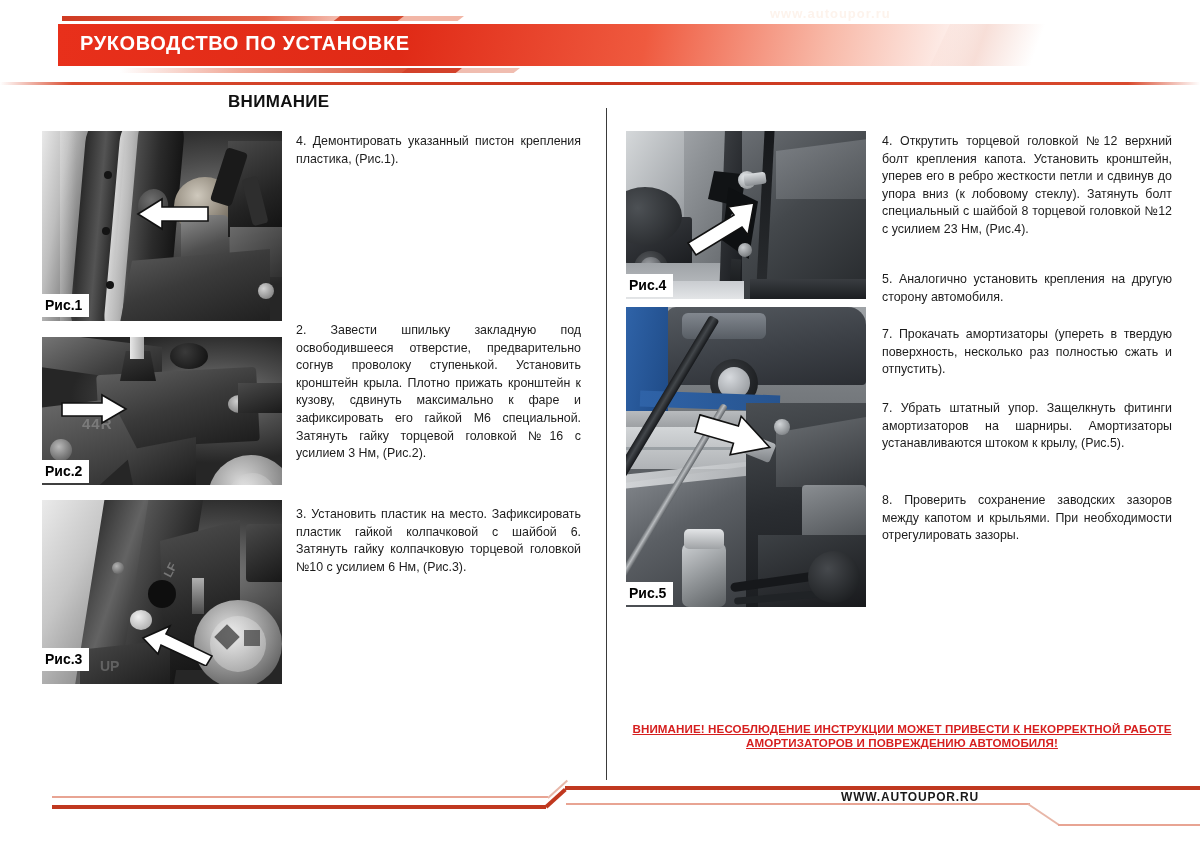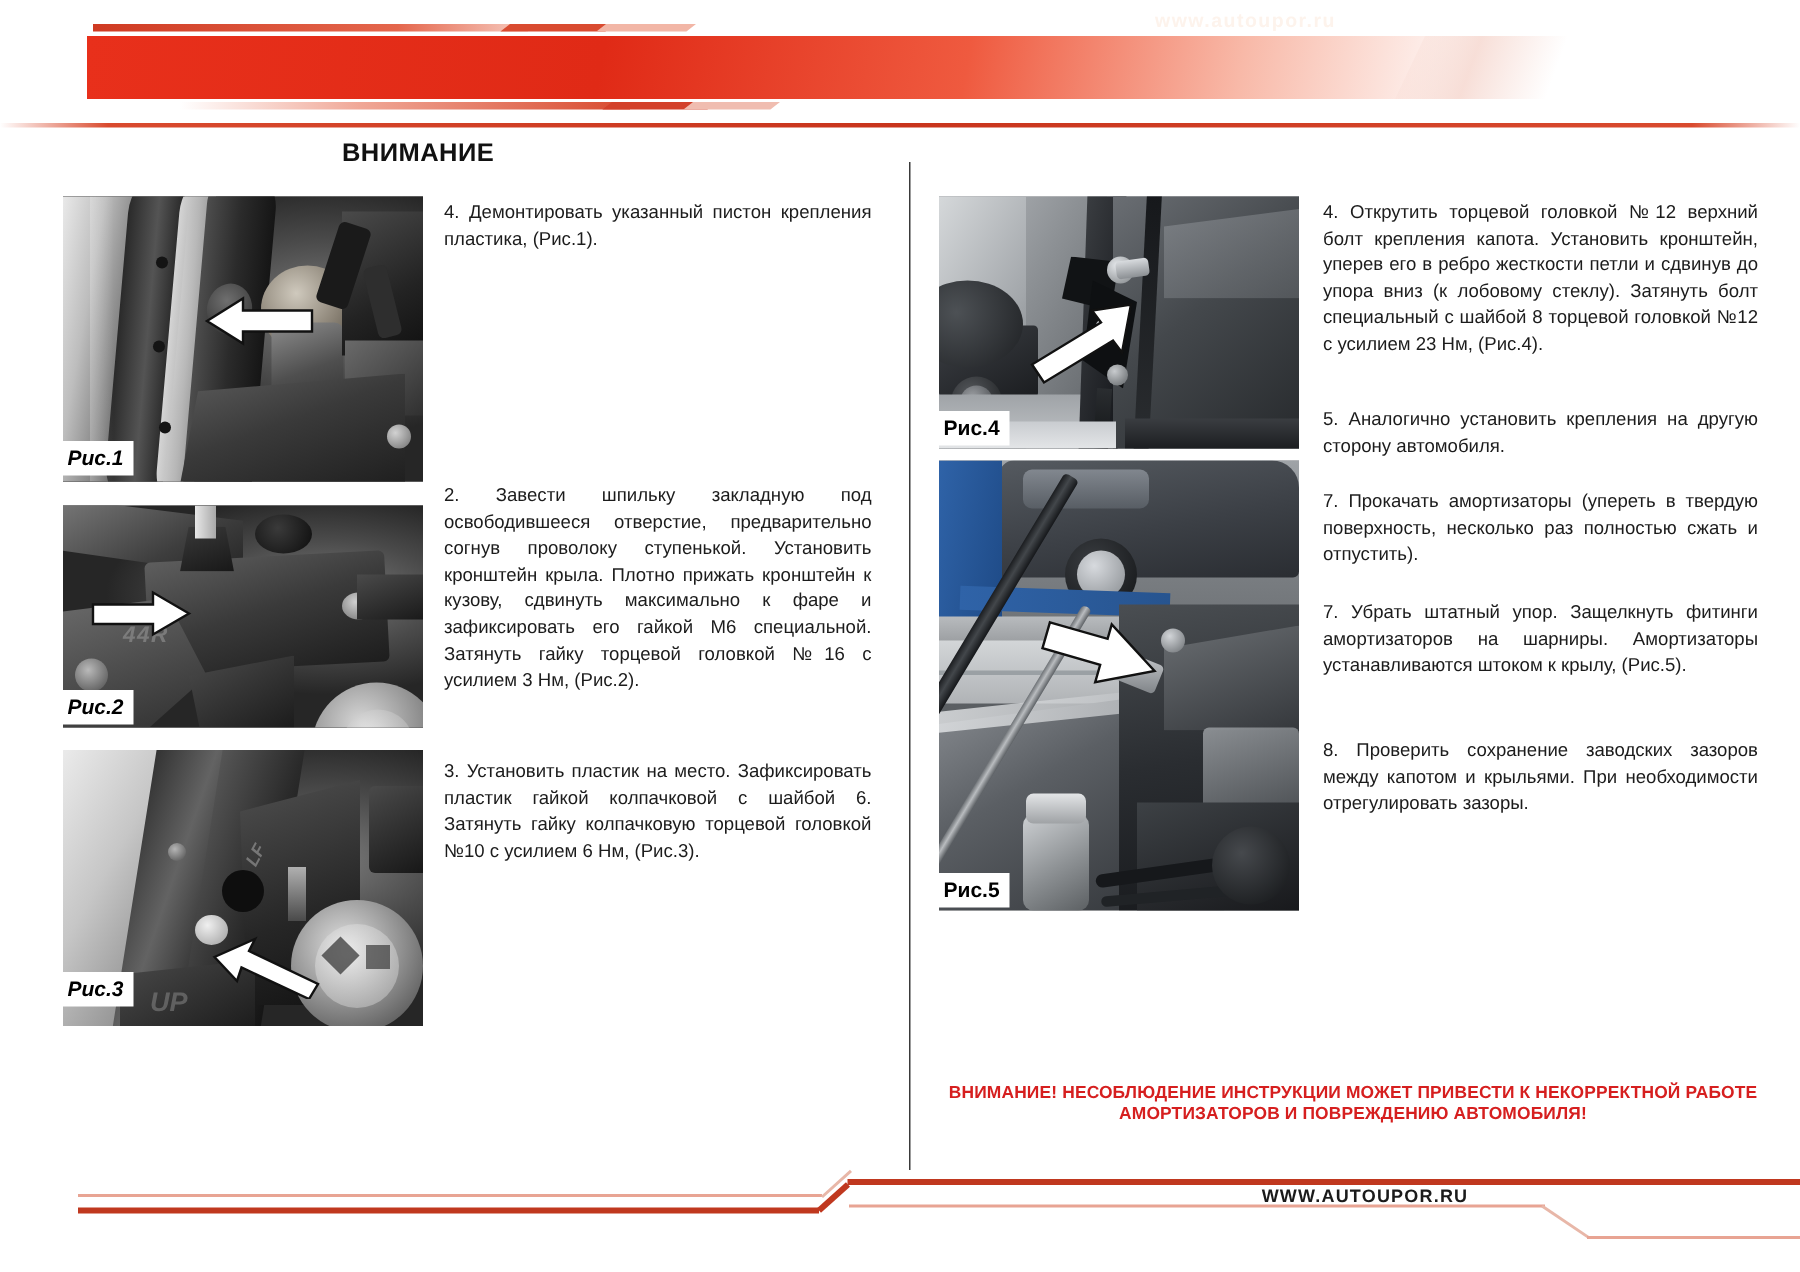--- a/index.html
+++ b/index.html
@@ -52,53 +52,54 @@
              font-size:14px;font-weight:bold;line-height:20px;
              padding:1px 7px 2px 7px;z-index:40;white-space:nowrap;}
 
   
   .arrow{position:absolute;z-index:30;}
   .arrow svg{display:block;}
 
   
   .gray-base{background:
       radial-gradient(ellipse 60% 45% at 72% 40%, #7d7d7d 0%, #4a4a4a 55%, #262626 100%),
-      linear-gradient(115deg,#d7d7d7 0%,#9a9a9a 16%,#4e4e4e 38%,#2b2b2b 70%,#1c1c1c 100%); font-style: italic;}
+      linear-gradient(115deg,#d7d7d7 0%,#9a9a9a 16%,#4e4e4e 38%,#2b2b2b 70%,#1c1c1c 100%);}
   .streak{position:absolute;background:linear-gradient(90deg,rgba(255,255,255,.5),rgba(255,255,255,0));}
   .blob{position:absolute;border-radius:50%;}
 
   
   .step{position:absolute;width:285px;font-size:12.4px;line-height:17.6px;
         text-align:justify;color:#1c1c1c;
         font-family:"Liberation Sans","DejaVu Sans",sans-serif;}
   .step.right{width:290px;}
 
   
   .warning{position:absolute;left:612px;top:722px;width:580px;
            color:#d61f1f;font-size:11.6px;font-weight:bold;line-height:14.4px;
-           text-align:center;letter-spacing:.1px;}
+           text-align:center;letter-spacing:.1px;text-decoration:underline;}
 
   
   .footer{position:absolute;left:0;top:784px;width:1200px;height:64px;}
   .f-url{position:absolute;left:760px;top:6px;width:300px;text-align:center;
          color:#1a1a1a;font-size:12px;font-weight:bold;letter-spacing:.8px;}
   .f-thick{position:absolute;height:4px;background:#c0381f;}
   .f-thin{position:absolute;height:2px;background:#e8a493;}
   .f-diag{position:absolute;height:4px;background:#c0381f;transform-origin:left center;}
   .f-diag-thin{position:absolute;height:2px;background:#e8b7a8;transform-origin:left center;}
 </style>
 </head>
 <body>
 
 <div class="header-band">
   <div class="band-acc acc-t1"></div>
   <div class="band-acc acc-t2b"></div>
   <div class="band-acc acc-t3"></div>
   <div class="band-main"></div>
   <div class="band-sheen"></div>
+  <div class="band-title">РУКОВОДСТВО ПО УСТАНОВКЕ</div>
   <div class="band-acc acc-b1"></div>
   <div class="band-acc acc-b2"></div>
   <div class="band-acc acc-b3"></div>
 </div>
 <div class="watermark">www.autoupor.ru</div>
 <div class="rule-red"></div>
 
 <div class="page-heading">ВНИМАНИЕ</div>
 <div class="col-divider"></div>
 
@@ -217,21 +218,21 @@
     <div style="position:absolute;left:202px;top:130px;width:16px;height:16px;
                 background:#3a3a3a;opacity:.7;"></div>
     <div style="position:absolute;left:204px;top:24px;width:40px;height:58px;border-radius:4px;
                 background:linear-gradient(150deg,#4a4a4a,#161616);"></div>
     <div style="position:absolute;left:150px;top:78px;width:12px;height:36px;
                 background:linear-gradient(180deg,#b0b0b0,#4a4a4a);"></div>
     <div style="position:absolute;left:38px;top:140px;width:90px;height:44px;
                 background:linear-gradient(150deg,#4a4a4a,#1d1d1d);
                 clip-path:polygon(0 22%,100% 0,100% 100%,0 100%);"></div>
     <div style="position:absolute;left:58px;top:158px;width:40px;height:22px;
-                color:#8e8e8e;font-size:18px;font-weight:bold;opacity:.5;">UP</div>
+                color:#8e8e8e;font-size:14px;font-weight:bold;opacity:.5;">UP</div>
   </div>
   <div class="arrow" style="left:98px;top:114px;width:76px;height:52px;">
     <svg width="76" height="52" viewBox="0 0 76 52">
       <polygon points="3,24 30,12 26,20 72,42 66,52 21,31 18,40" fill="#ffffff" stroke="#111111" stroke-width="1.6"></polygon>
     </svg>
   </div>
   <div class="fig-label" style="left:-4px;bottom:13px;">Рис.3</div>
 </div>
 
 <div class="photo" style="left:626px;top:131px;width:240px;height:168px;

